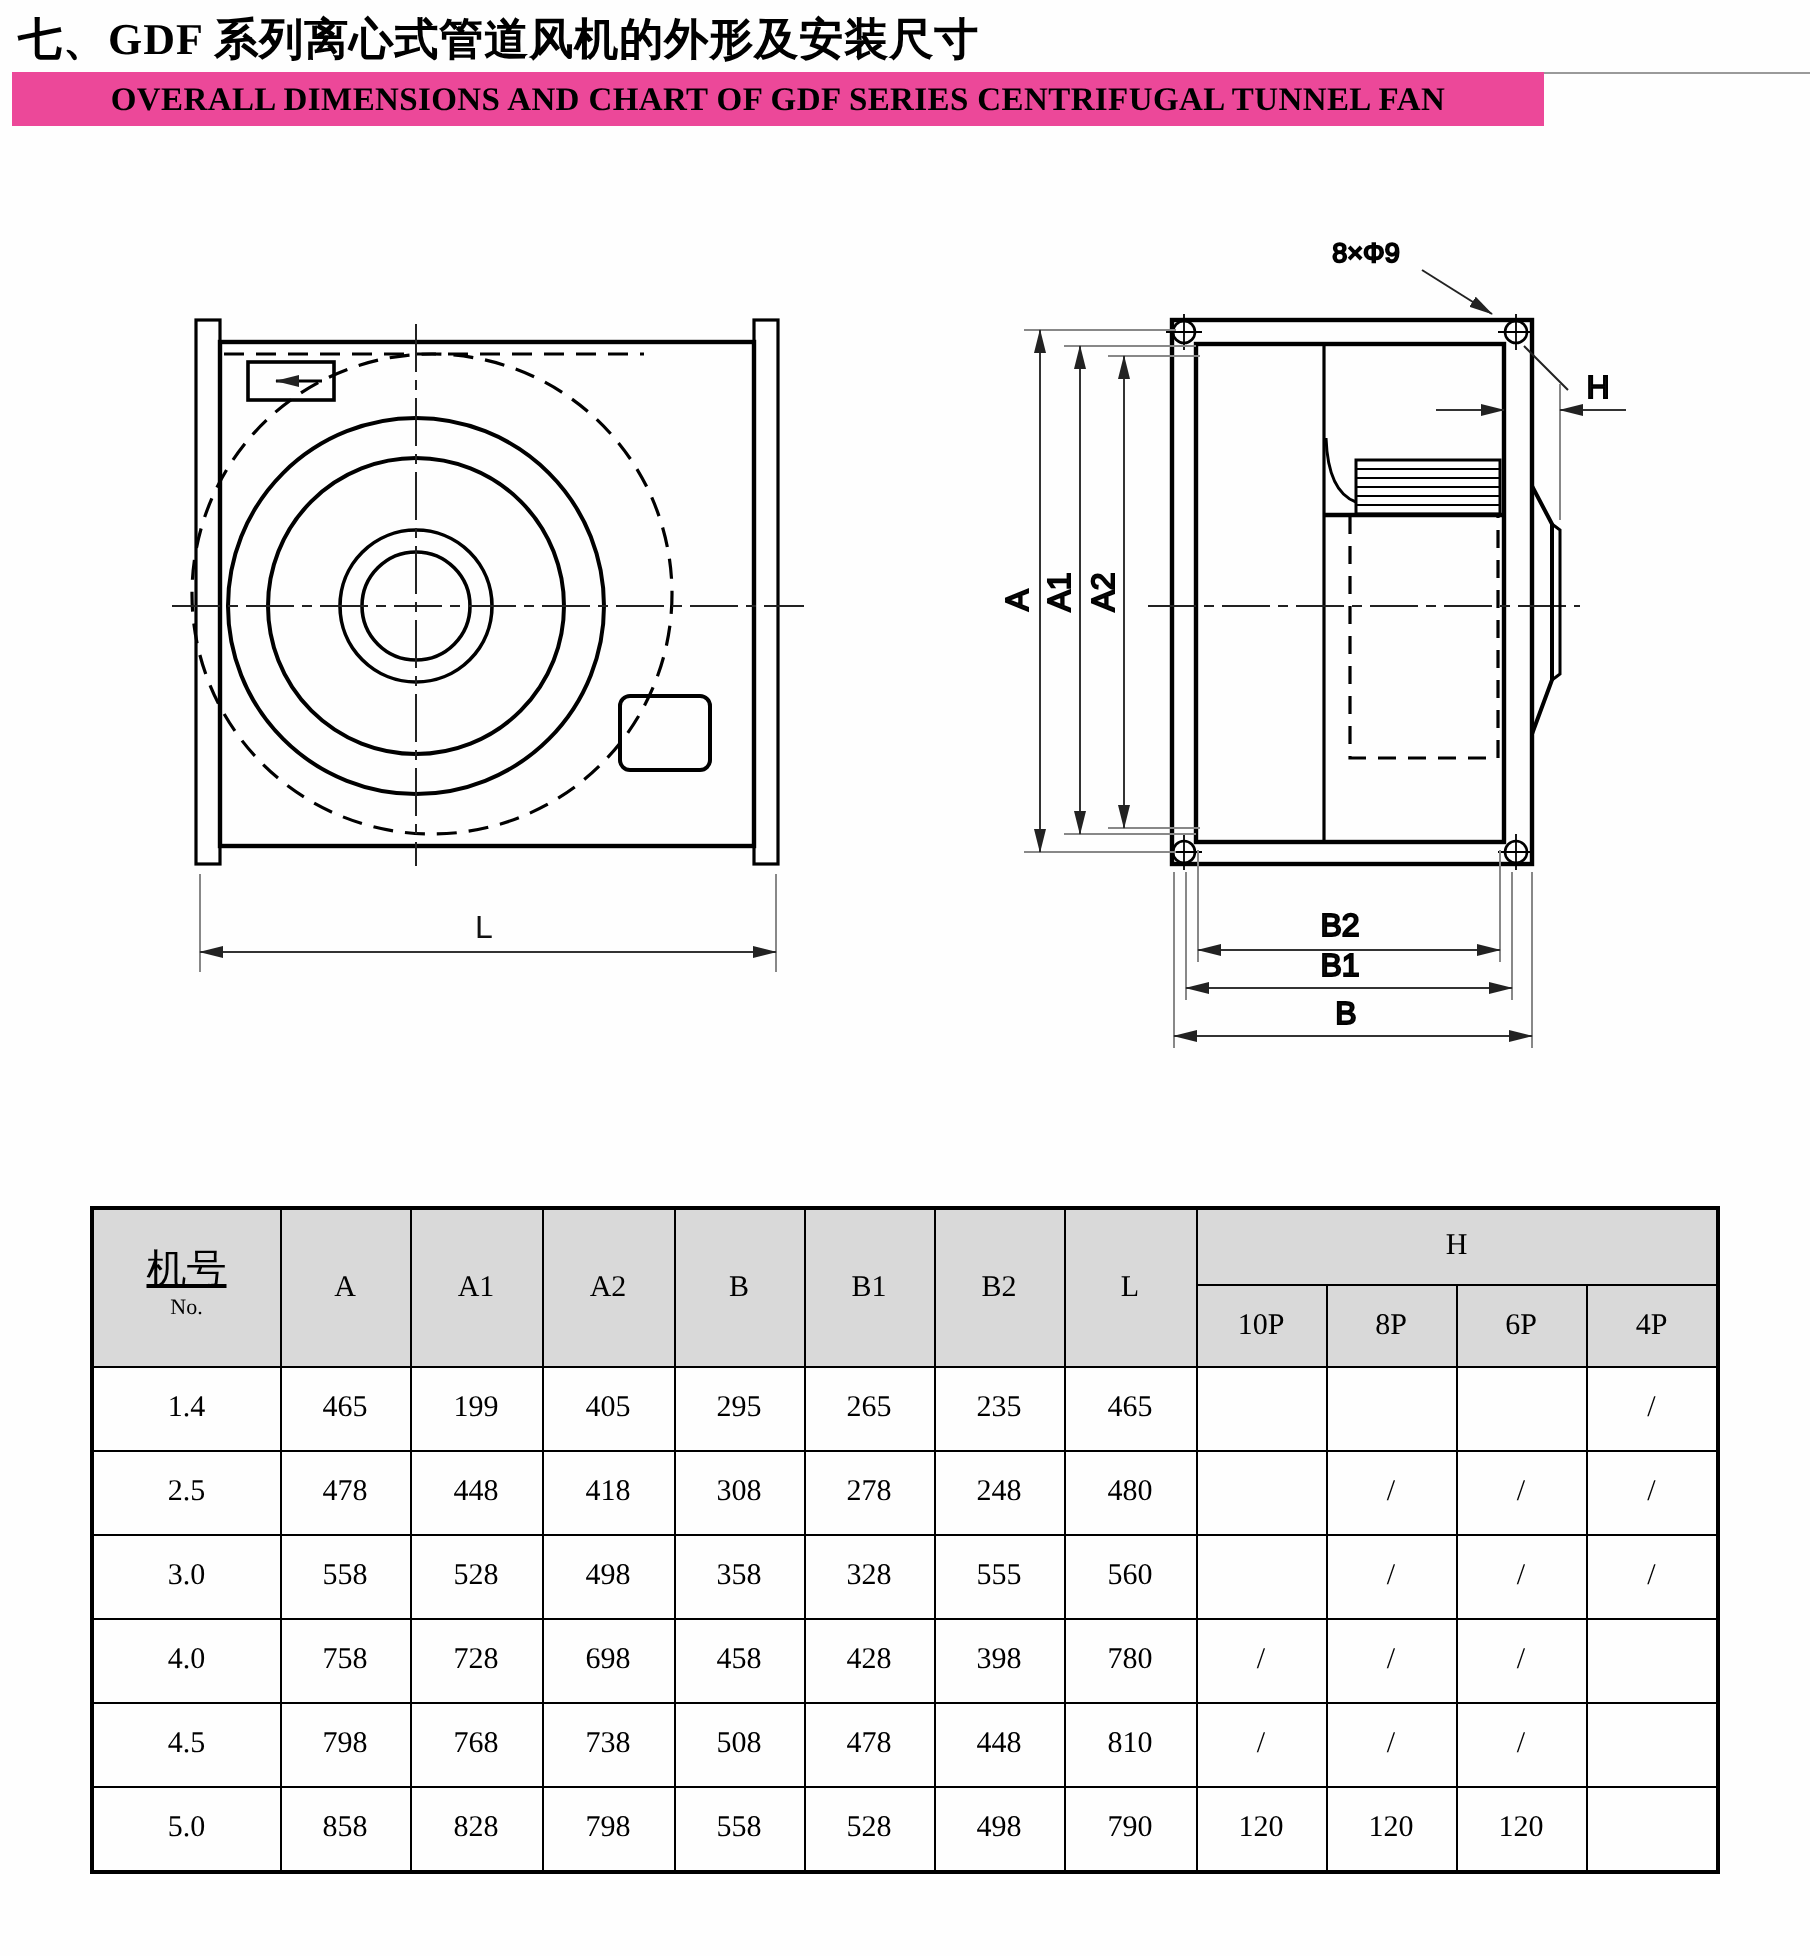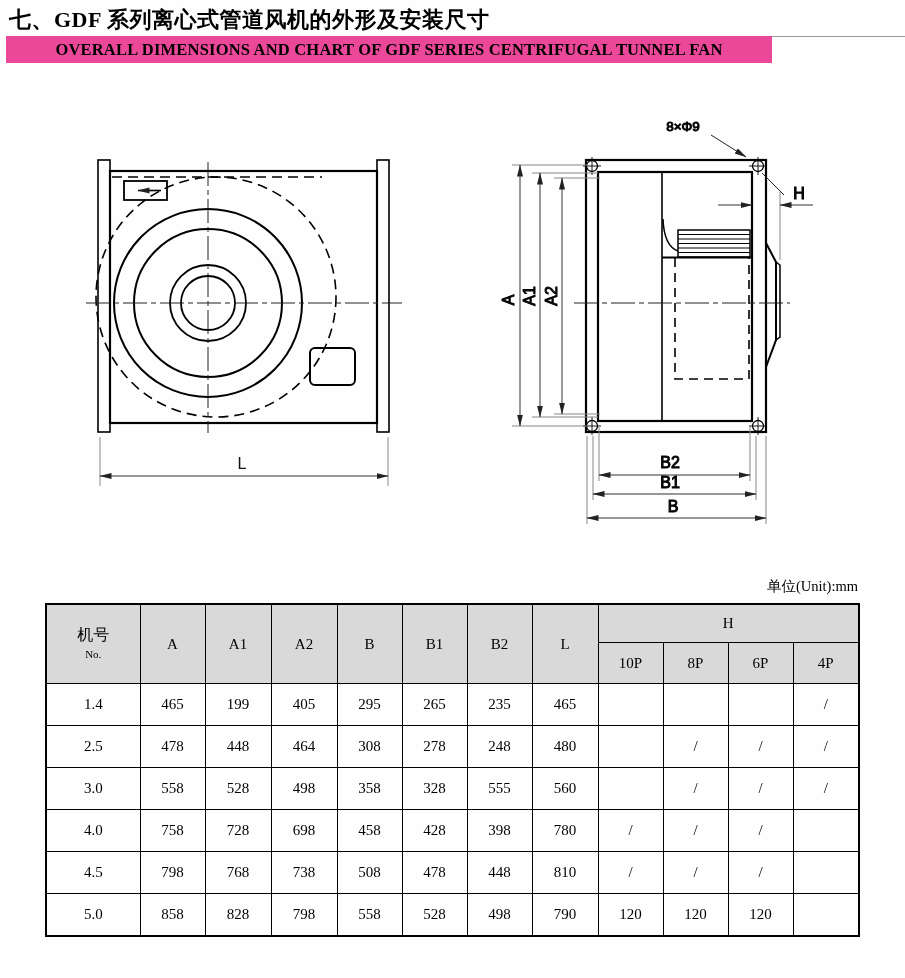--- a/index.html
+++ b/index.html
@@ -24,21 +24,21 @@
   table.dims {
     position:absolute; left:45px; top:603px; width:813px;
     border-collapse:collapse; table-layout:fixed;
     border:2px solid #000; font-size:15px; text-align:center;
   }
   table.dims th, table.dims td { border:1px solid #000; font-weight:normal; padding:0; }
   table.dims thead th { background:#d9d9d9; }
   table.dims thead tr.hrow1 th { height:37px; }
   table.dims thead tr.hrow2 th { height:40px; }
   table.dims tbody td { height:41px; }
-  .model-head div.cn { font-size:16px; line-height:20px; }
+  .model-head div.cn { font-size:20px; line-height:20px;text-decoration:underline; }
   .model-head div.en { font-size:11px; line-height:18px; }
 </style>
 </head>
 <body>
 
 <div class="page">
 
   <div class="title">七、GDF 系列离心式管道风机的外形及安装尺寸</div>
   <div class="banner-rule"></div>
   <div class="banner">
@@ -173,21 +173,20 @@
         <line x1="599" y1="475" x2="750" y2="475" marker-start="url(#arr)" marker-end="url(#arrE)"></line>
         <line x1="593" y1="494" x2="756" y2="494" marker-start="url(#arr)" marker-end="url(#arrE)"></line>
         <line x1="587" y1="518" x2="766" y2="518" marker-start="url(#arr)" marker-end="url(#arrE)"></line>
       </g>
       <text x="670" y="468" font-size="16" text-anchor="middle">B2</text>
       <text x="670" y="488" font-size="16" text-anchor="middle">B1</text>
       <text x="673" y="512" font-size="16" text-anchor="middle">B</text>
     </g>
   </svg>
 
-  <div class="unit-note">单位(Unit):mm</div>
 
   <table class="dims">
     <colgroup>
       <col style="width:94px">
         <col style="width:65px">
         <col style="width:66px">
         <col style="width:66px">
       <col style="width:65px">
         <col style="width:65px">
         <col style="width:65px">
@@ -231,21 +230,21 @@
           <td>465</td>
           <td></td>
           <td></td>
           <td></td>
           <td>/</td>
         </tr>
         <tr>
           <td>2.5</td>
           <td>478</td>
           <td>448</td>
-          <td>464</td>
+          <td>418</td>
           <td>308</td>
           <td>278</td>
           <td>248</td>
           <td>480</td>
           <td></td>
           <td>/</td>
           <td>/</td>
           <td>/</td>
         </tr>
         <tr>

